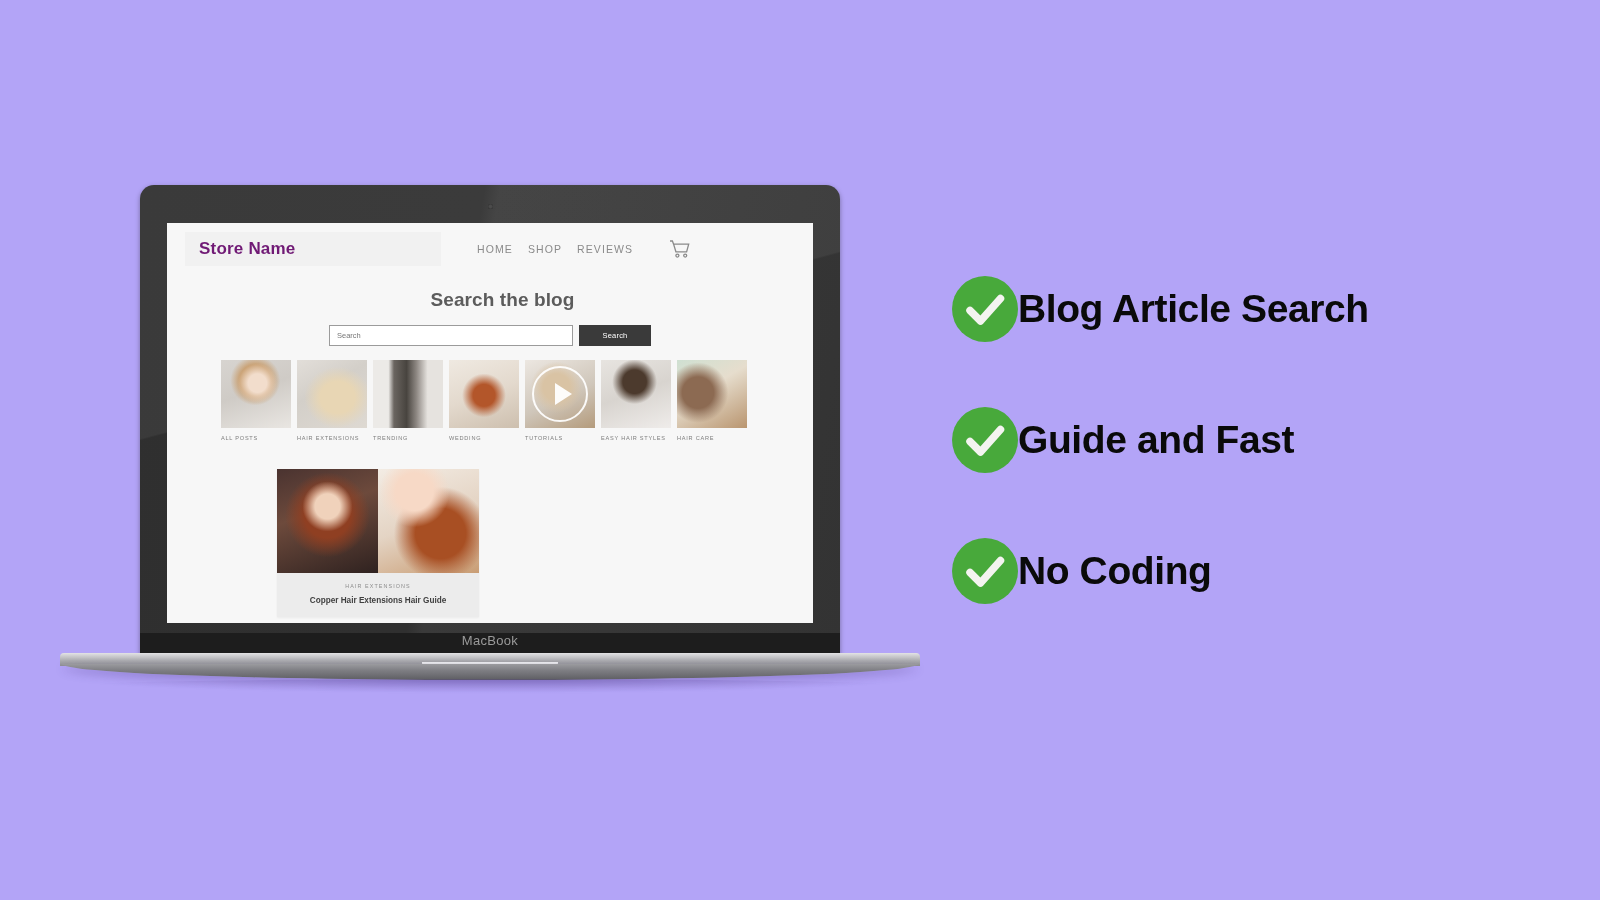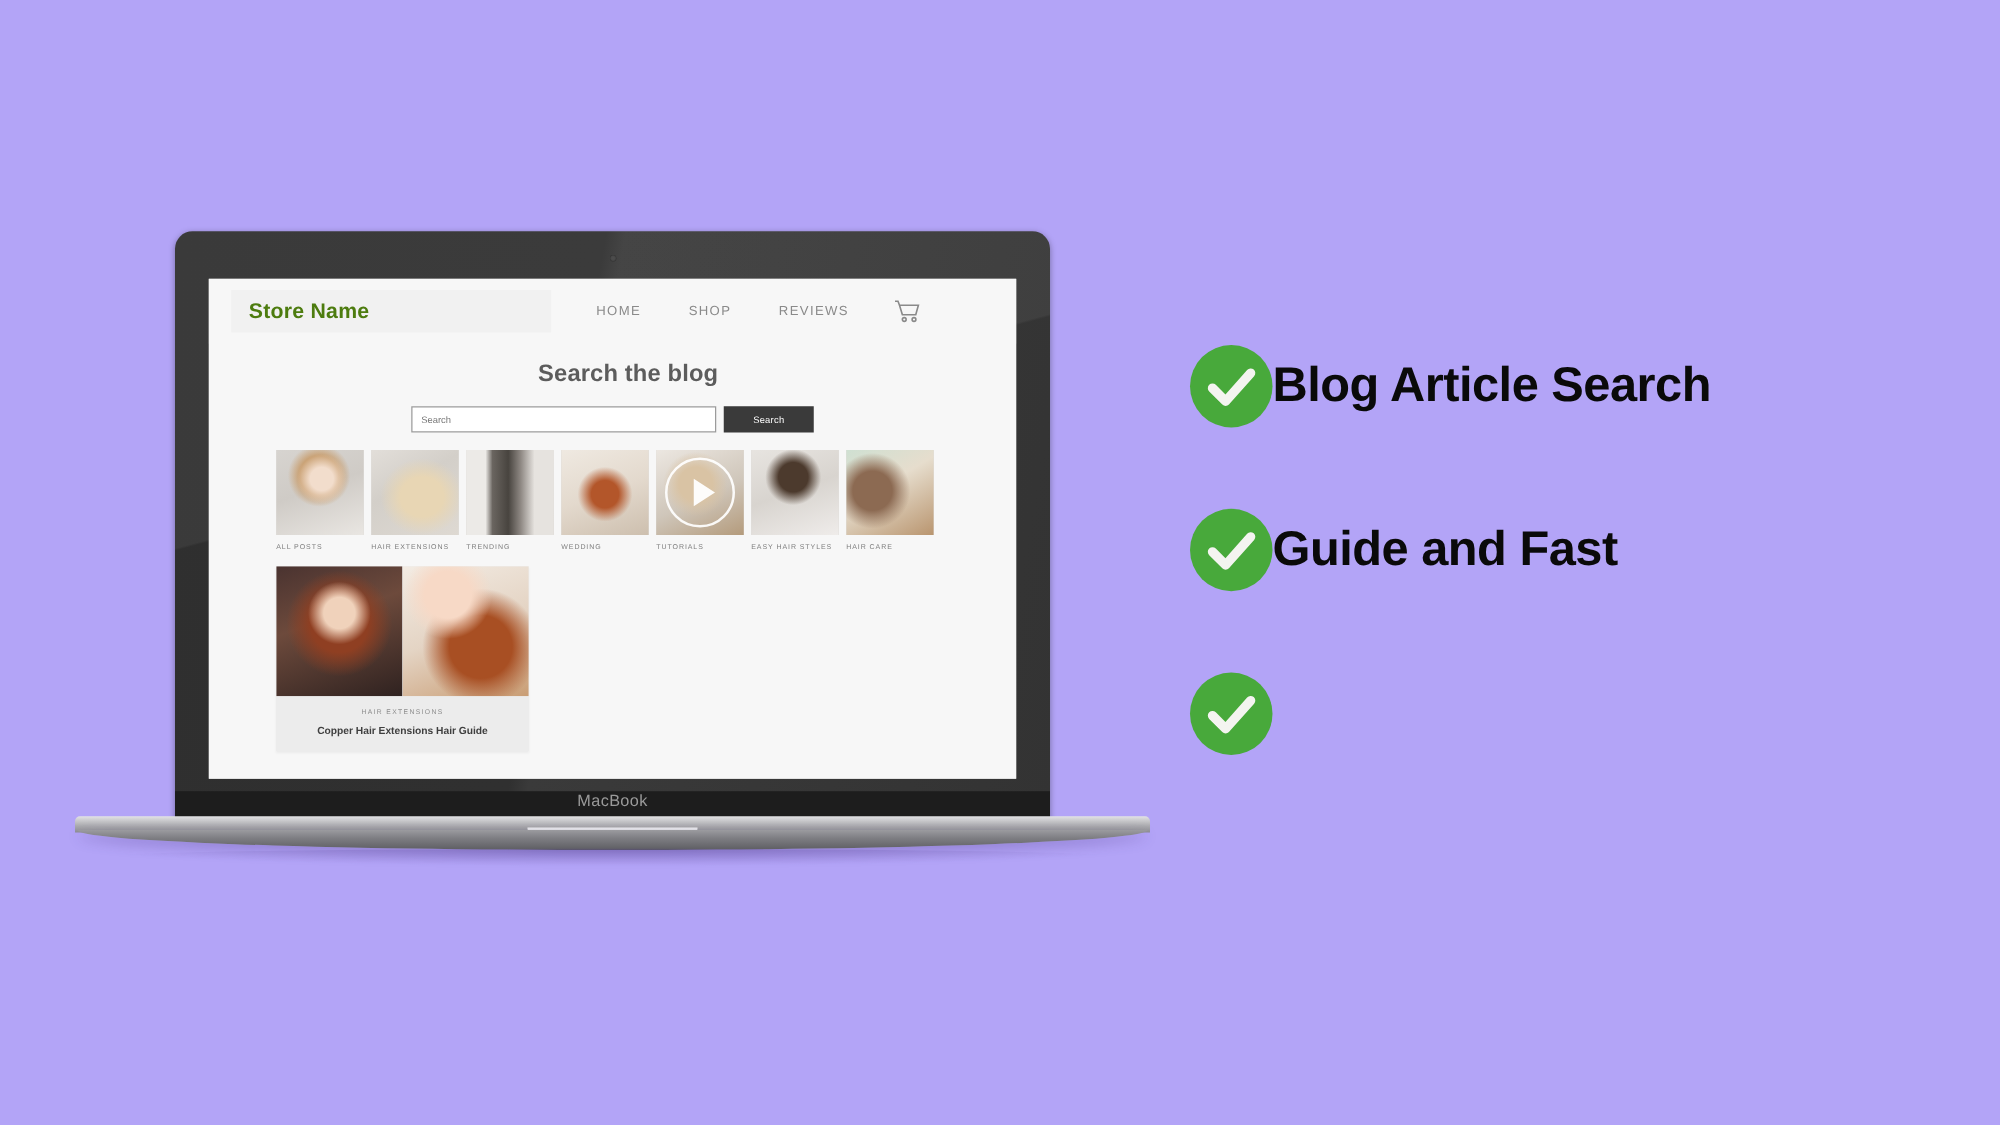--- a/index.html
+++ b/index.html
@@ -73,23 +73,23 @@
 
   .site-header {
     display: flex; align-items: center; height: 52px; padding: 0 22px 0 18px;
     background: #f7f7f7;
   }
   .store-name-box {
     width: 256px; height: 34px; display: flex; align-items: center;
     padding-left: 14px; background: #f1f1f1;
   }
   .store-name {
-    font-size: 17px; font-weight: bold; color: #4d7c0f; letter-spacing: .2px;
-  }
-  .nav { display: flex; align-items: center; gap: 38px; margin-left: 36px; }
+    font-size: 17px; font-weight: bold; color: #701a75; letter-spacing: .2px;
+  }
+  .nav { display: flex; align-items: center; gap: 15px; margin-left: 36px; }
   .nav a {
     font-size: 10.5px; letter-spacing: 1.1px; color: #8a8a8a;
     text-decoration: none; white-space: nowrap;
   }
   .cart { margin-left: 36px; display: flex; align-items: center; }
   .cart svg { display: block; }
 
   .site-title {
     text-align: center; font-size: 19px; font-weight: bold;
     color: #5c5c5c; margin-top: 14px; letter-spacing: .1px; padding-left: 25px;
@@ -132,21 +132,21 @@
   }
   .play:after {
     content: ""; position: absolute; left: 21px; top: 15px;
     border-left: 17px solid rgba(255,255,255,.95);
     border-top: 11px solid transparent; border-bottom: 11px solid transparent;
   }
   .cat-overflow { overflow: visible !important; }
 
   
   .cards {
-    display: flex; gap: 8px; margin-top: 12px; padding-left: 54px;
+    display: flex; gap: 8px; margin-top: 28px; padding-left: 110px;
   }
   .card {
     width: 202px; background: #ececec;
     box-shadow: 0 1px 2px rgba(0,0,0,.05);
   }
   .card-media { display: flex; height: 104px; }
   .card-media > div { flex: 1; overflow: hidden; position: relative; }
   .card-cat {
     text-align: center; font-size: 5.4px; letter-spacing: 1.1px;
     color: #8d8d8d; margin-top: 10px;
@@ -342,14 +342,15 @@
         </svg>
       </div>
       <div class="feature-label">Guide and Fast</div>
     </div>
     <div class="feature">
       <div class="check">
         <svg width="66" height="66" viewBox="0 0 66 66">
           <path d="M18 34.5 L28.5 45 L48.5 22.5" fill="none" stroke="#f4f4f0" stroke-width="7.5" stroke-linecap="round" stroke-linejoin="round"></path>
         </svg>
       </div>
+      <div class="feature-label">No Coding</div>
     </div>
   </div>
 
 </body></html>

